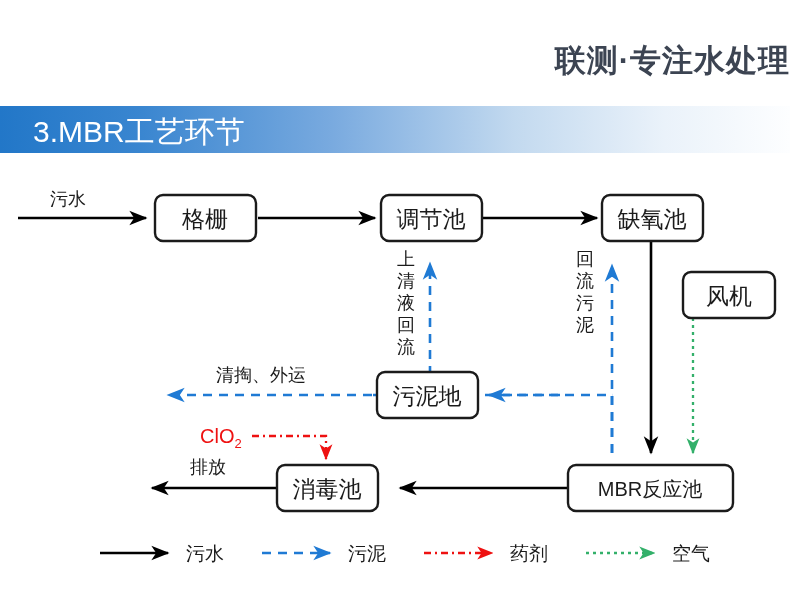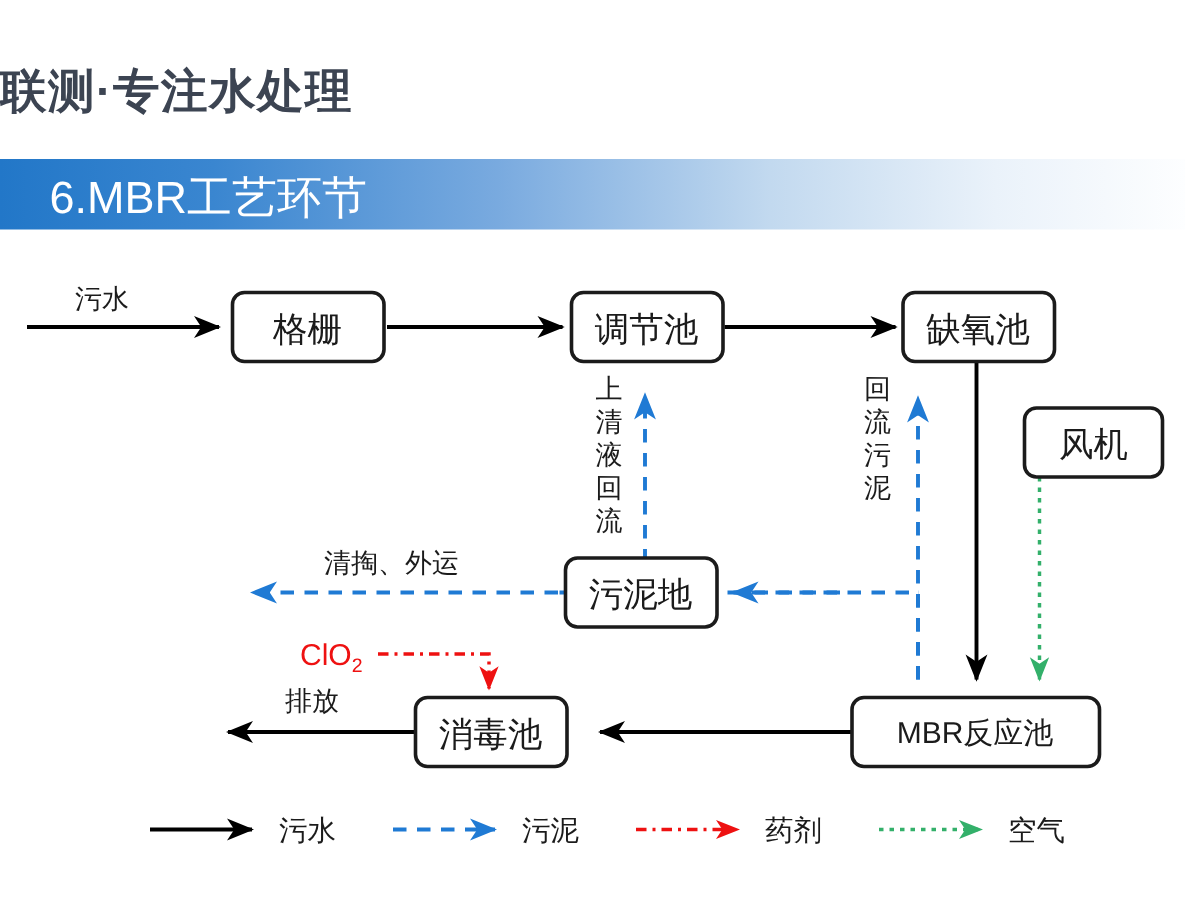--- a/index.html
+++ b/index.html
@@ -7,21 +7,21 @@
     width: 790px; height: 602px;
     background: #ffffff;
     font-family: "Liberation Sans", "DejaVu Sans", sans-serif;
     overflow: hidden;
   }
   #page { position: relative; width: 790px; height: 602px; background:#fff; }
 
   
   .page-title {
     position: absolute; left: 0; top: 40px; width: 790px;
-    text-align: left;
+    text-align: right;
     font-size: 31px; font-weight: bold; letter-spacing: 1px;
     color: #3c4452;
     font-family: "Liberation Sans", "DejaVu Sans", sans-serif;
   }
   .section-band {
     position: absolute; left: 0; top: 106px; width: 790px; height: 47px;
     background: linear-gradient(90deg,
         #2277c8 0%, #3a86d0 18%, #79aadf 42%,
         #c2d9ef 65%, #eaf2fa 84%, #fdfeff 100%);
   }
@@ -63,21 +63,21 @@
   .ln-air    { stroke: #33b06a; stroke-width: 2.3; fill: none; stroke-dasharray: 3 4; }
 </style>
 </head>
 <body>
 
 <div id="page">
 
   <div class="page-title">联测·专注水处理</div>
 
   <div class="section-band"></div>
-  <div class="section-band-label">6.MBR工艺环节</div>
+  <div class="section-band-label">3.MBR工艺环节</div>
 
   <svg id="diagram" viewBox="0 0 790 449">
     <defs>
       <marker id="ah-black" viewBox="0 0 12 10" refX="11" refY="5" markerWidth="7" markerHeight="7" orient="auto-start-reverse">
         <path d="M0,0.2 L12,5 L0,9.8 L3.2,5 Z" fill="#000000"></path>
       </marker>
       <marker id="ah-blue" viewBox="0 0 12 10" refX="11" refY="5" markerWidth="7" markerHeight="7" orient="auto-start-reverse">
         <path d="M0,0.2 L12,5 L0,9.8 L3.2,5 Z" fill="#1f7ad4"></path>
       </marker>
       <marker id="ah-red" viewBox="0 0 12 10" refX="11" refY="5" markerWidth="7" markerHeight="7" orient="auto-start-reverse">

